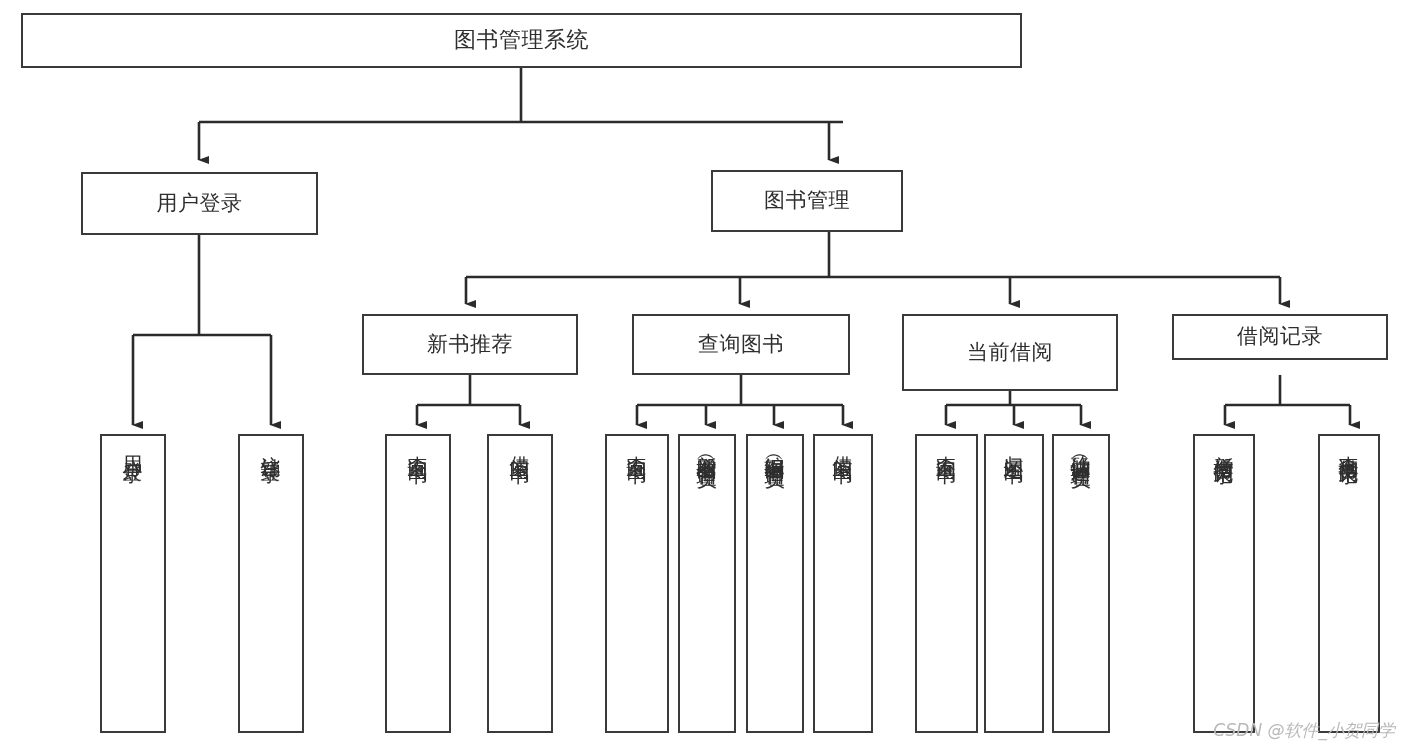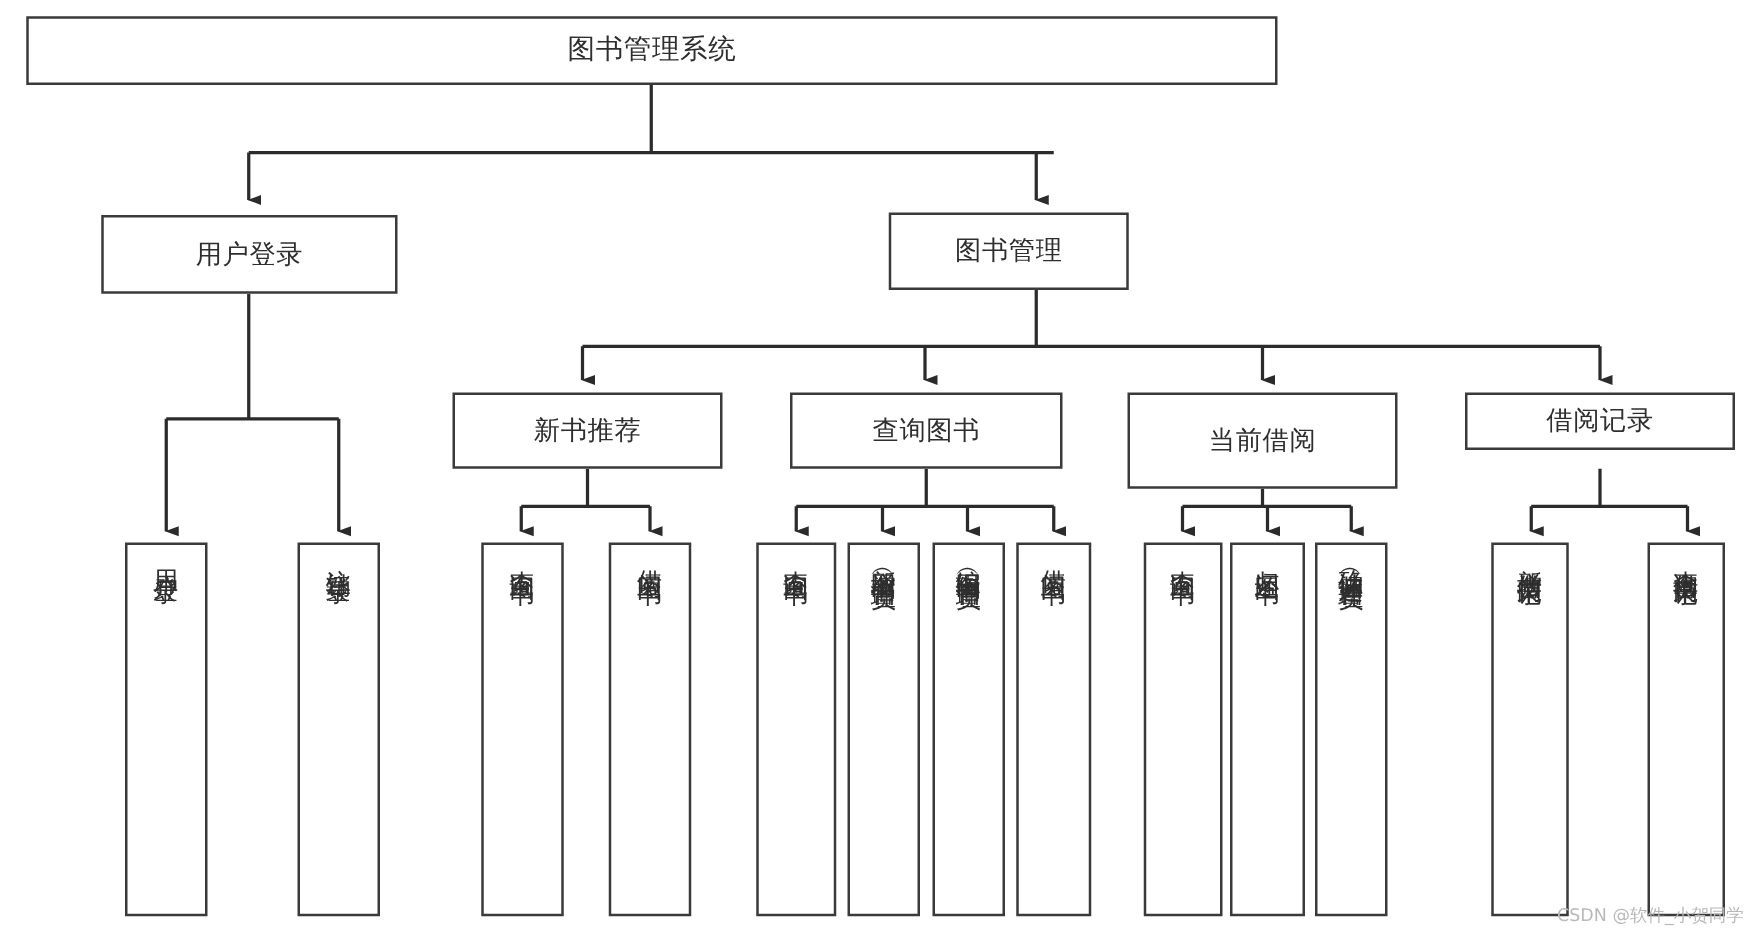--- a/index.html
+++ b/index.html
@@ -61,25 +61,26 @@
     letter-spacing: 3px;
     white-space: nowrap;
     display: block;
   }
   .node.leaf.tall .label { letter-spacing: 2px; }
 
   #watermark {
     position: absolute;
     right: 10px;
     bottom: 5px;
-    font-size: 14px;
+    font-size: 17px;
     color: #b9b9b9;
     white-space: nowrap;
     z-index: 9;
     font-family: "DejaVu Sans", "Liberation Sans", sans-serif;
+    font-style: italic;
   }
 </style>
 </head>
 <body>
 
 <div id="canvas">
 
   <svg id="edges" viewBox="0 0 1405 747" xmlns="http://www.w3.org/2000/svg">
     <defs>
       <marker id="arrow" markerWidth="9" markerHeight="11" refX="4.5" refY="10" orient="auto" markerUnits="userSpaceOnUse">

